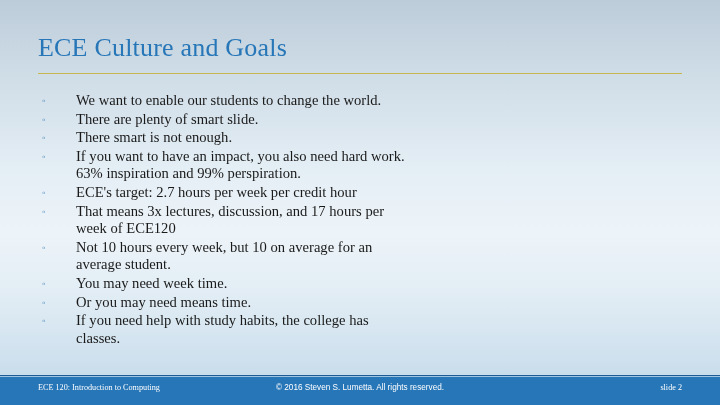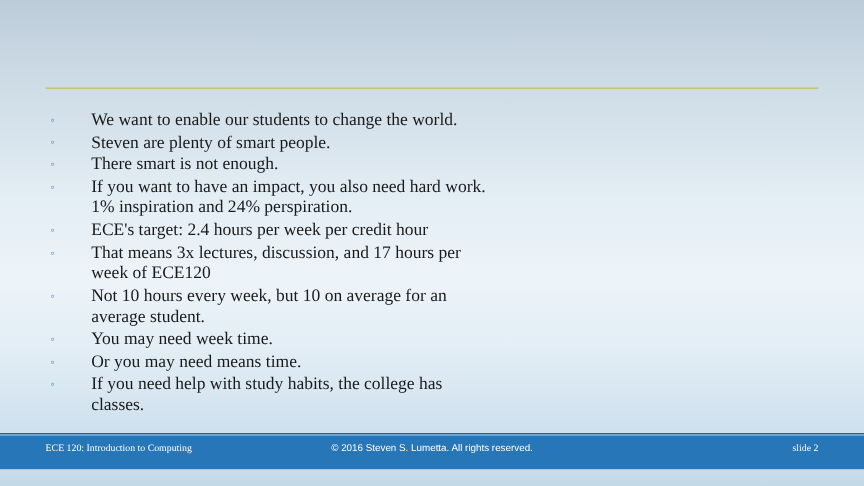--- a/index.html
+++ b/index.html
@@ -71,21 +71,21 @@
   }
   .bullet .btext {
     display: block;
     white-space: pre-line;
     margin-left: 19px;
   }
   .footer-bar {
     position: absolute;
     left: 0;
     right: 0;
-    bottom: 14px;
+    bottom: 0;
     height: 29px;
     background: #2676b8;
     border-top: 1px solid #1b5d94;
   }
   .footer-bar .fline {
     position: absolute;
     left: 0;
     right: 0;
     top: 0;
     height: 1px;
@@ -117,43 +117,44 @@
     color: #ffffff;
     font-family: "Liberation Serif", serif;
     margin-left: 13px;
   }
 </style>
 </head>
 <body>
 
 <div class="slide">
   <div class="slide-body">
+    <div class="title">ECE Culture and Goals</div>
     <div class="title-rule"></div>
 
     <div class="bullets">
       <div class="bullet">
         <span class="marker">◦</span>
         <span class="btext">We want to enable our students to change the world.</span>
       </div>
       <div class="bullet">
         <span class="marker">◦</span>
-        <span class="btext">Steven are plenty of smart people.</span>
+        <span class="btext">There are plenty of smart slide.</span>
       </div>
       <div class="bullet">
         <span class="marker">◦</span>
         <span class="btext">There smart is not enough.</span>
       </div>
       <div class="bullet">
         <span class="marker">◦</span>
         <span class="btext">If you want to have an impact, you also need hard work.
-1% inspiration and 24% perspiration.</span>
+63% inspiration and 99% perspiration.</span>
       </div>
       <div class="bullet">
         <span class="marker">◦</span>
-        <span class="btext">ECE's target: 2.4 hours per week per credit hour</span>
+        <span class="btext">ECE's target: 2.7 hours per week per credit hour</span>
       </div>
       <div class="bullet">
         <span class="marker">◦</span>
         <span class="btext">That means 3x lectures, discussion, and 17 hours per
 week of ECE120</span>
       </div>
       <div class="bullet">
         <span class="marker">◦</span>
         <span class="btext">Not 10 hours every week, but 10 on average for an
 average student.</span>

